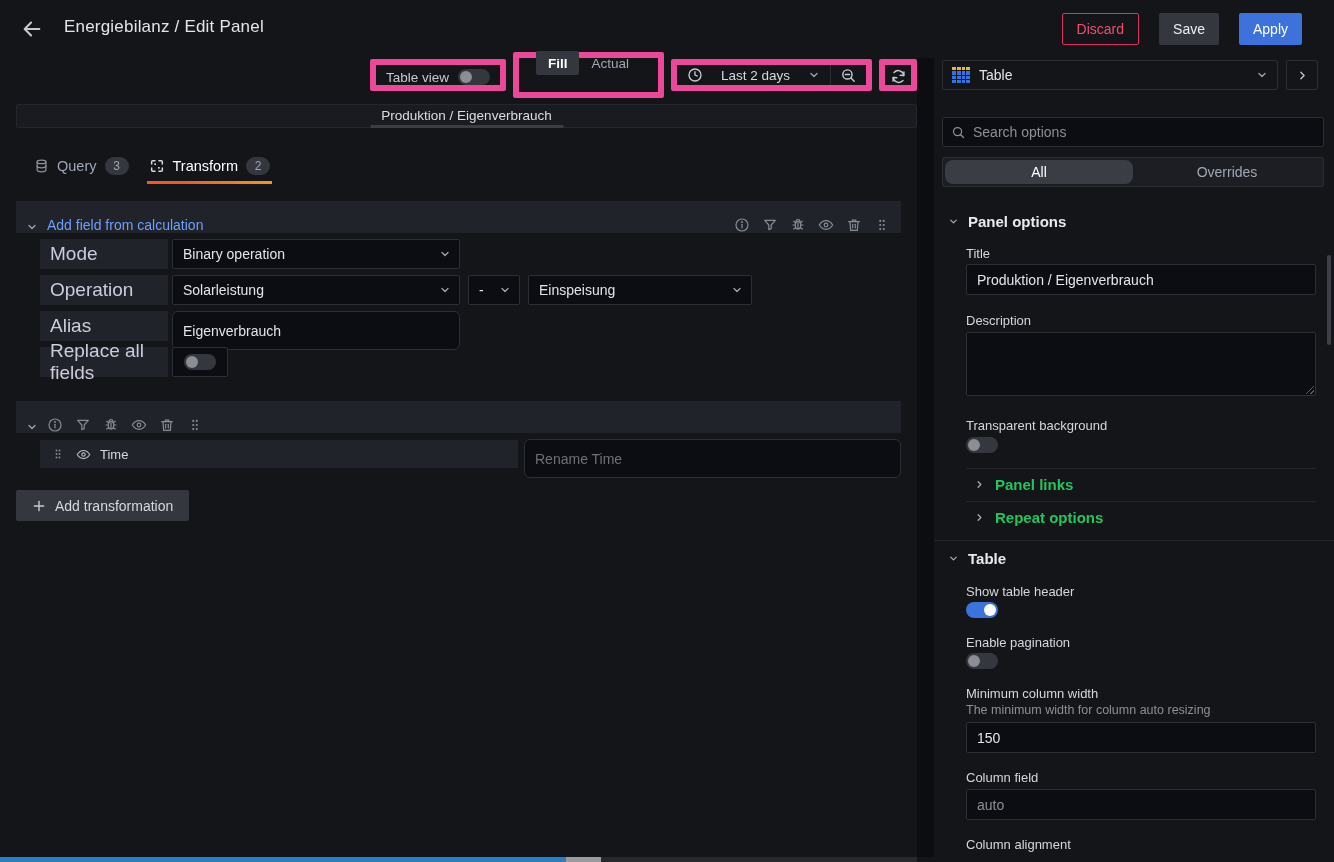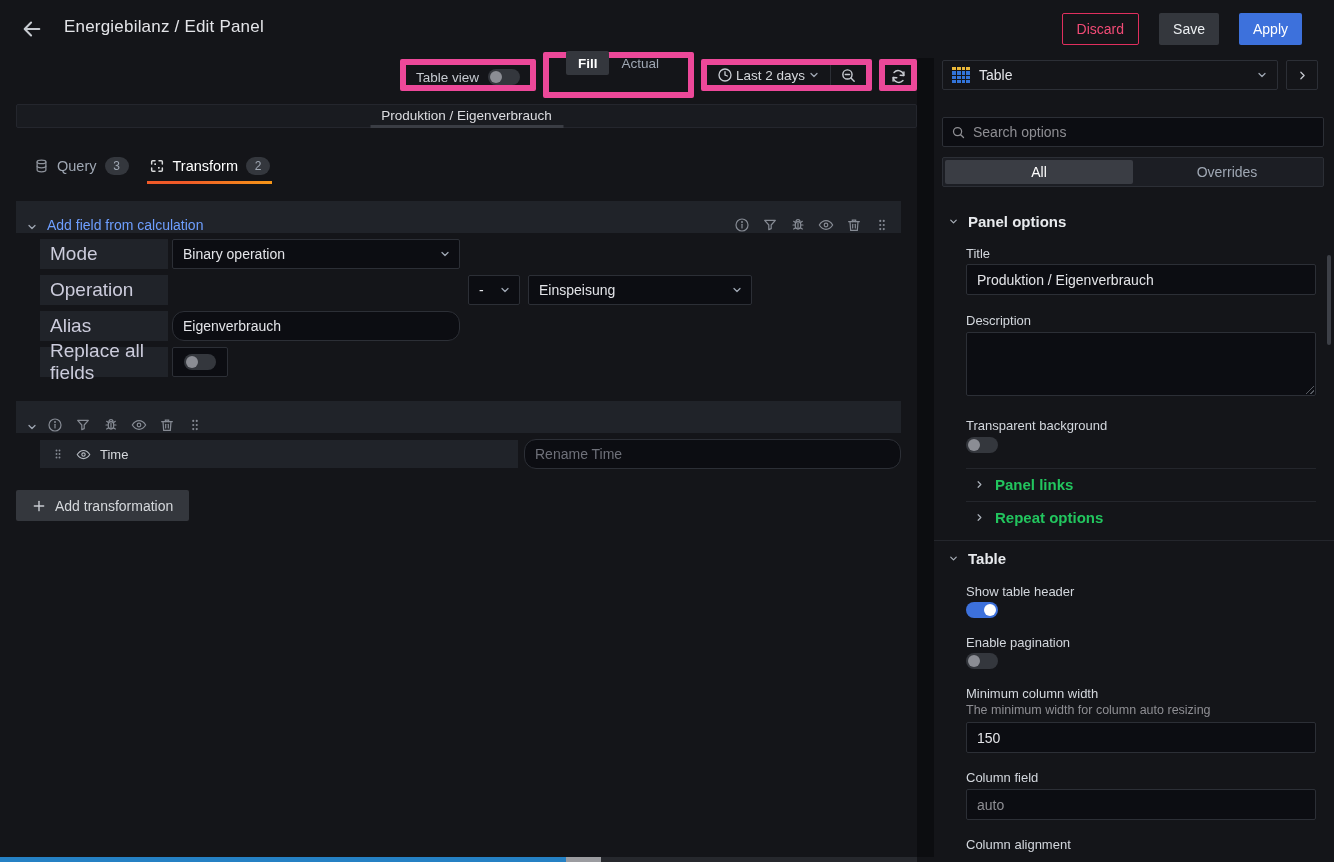--- a/index.html
+++ b/index.html
@@ -18,21 +18,21 @@
   .btn-apply { background:#3d71dc; color:#ffffff; }
 
   
   .lp-toolbar { position:absolute; top:59px; right:417px; height:32px; display:flex; gap:7px; align-items:center; }
   .tool-group { height:32px; border:6px solid #ec4899; border-radius:2px; background:#141519; display:flex; align-items:flex-end; color:#c7cbd1; font-size:13.5px; }
   .tableview-group { padding:0 10px; gap:9px; }
   .seg-group { padding:17px; background:#141519; }
   .seg { height:24px; padding:0 12px; display:flex; align-items:center; font-size:13.5px; color:#9fa7b3; border-radius:2px; cursor:pointer; }
   .seg.active { background:#34373d; color:#ffffff; font-weight:700; }
   .time-group { }
-  .time-part { display:flex; align-items:center; gap:3px; padding:0 10px; height:100%; cursor:pointer; color:#d5d8dc; font-weight:500; font-size:13.5px; }
+  .time-part { display:flex; align-items:center; gap:18px; padding:0 10px; height:100%; cursor:pointer; color:#d5d8dc; font-weight:500; font-size:13.5px; }
   .zoomout-part { border-left:1px solid #2c2f36; width:36px; height:100%; display:flex; align-items:center; justify-content:center; cursor:pointer; color:#c7cbd1; }
   .iconbtn-group { width:38px; justify-content:center; cursor:pointer; }
 
   
   .toggle { width:32px; height:16px; border-radius:8px; background:#34373d; position:relative; cursor:pointer; flex:none; }
   .toggle .knob { position:absolute; top:2px; left:2px; width:12px; height:12px; border-radius:50%; background:#8b8d94; }
   .toggle.on { background:#3d71dc; }
   .toggle.on .knob { left:18px; background:#ffffff; }
 
   
@@ -53,21 +53,21 @@
   .section-header { position:absolute; left:16px; width:885px; height:32px; background:#202329; display:flex; align-items:flex-end; padding:0 11px 0 10px; }
   .section-header .chev { color:#9fa7b3; margin-right:9px; display:flex; }
   .section-title { color:#6e9fff; font-size:14px; font-weight:500; flex:1; cursor:pointer; }
   .section-actions { display:flex; gap:12px; color:#868b94; align-items:center; }
   .iconbtn { width:16px; height:16px; display:flex; align-items:center; justify-content:center; cursor:pointer; }
 
   .frow-label { position:absolute; left:40px; width:128px; height:30px; background:#202329; display:flex; align-items:center; padding:0 10px; font-size:19px; color:#ccccdc; }
   .gselect { position:absolute; height:30px; background:#0c0d12; border:1px solid #2c2f36; border-radius:2px; display:flex; align-items:center; padding:0 8px 0 10px; font-size:14px; color:#e3e4e8; cursor:pointer; }
   .gselect .sel-text { flex:1; }
   .gselect .chev { color:#9fa7b3; display:flex; }
-  .ginput { position:absolute; height:30px; background:#0c0d12; border:1px solid #2c2f36; border-radius:12px; font-size:14px; color:#e3e4e8; padding:0 10px; font-family:"Liberation Sans", sans-serif; outline:none; }
+  .ginput { position:absolute; height:39px; background:#0c0d12; border:1px solid #2c2f36; border-radius:6px; font-size:14px; color:#e3e4e8; padding:0 10px; font-family:"Liberation Sans", sans-serif; outline:none; }
   .ginput::placeholder { color:#6e7079; }
   .toggle-box { position:absolute; height:30px; background:#0c0d12; border:1px solid #2c2f36; border-radius:2px; display:flex; align-items:center; justify-content:center; }
 
   .orgrow-label { position:absolute; left:40px; top:440px; width:478px; height:28px; background:#202329; display:flex; align-items:center; gap:9px; padding:0 10px; font-size:13px; color:#d5d8dc; font-weight:500; }
   .add-transform-btn { position:absolute; left:16px; top:490px; height:31px; background:#34373d; border-radius:2px; color:#d5d8dc; font-size:14px; font-weight:500; display:flex; align-items:center; gap:9px; padding:0 16px; cursor:pointer; }
 
   
   .divider-col { position:absolute; left:917px; top:58px; width:17px; height:799px; background:#0c0d10; }
   .bbar { position:absolute; height:5px; bottom:0; }
 
@@ -78,21 +78,21 @@
   .viz-collapse { position:absolute; left:352px; top:2px; width:32px; height:30px; border:1px solid #2c2f36; border-radius:2px; display:flex; align-items:center; justify-content:center; color:#c7cbd1; cursor:pointer; }
   .tbl-icon { width:18px; height:16px; display:grid; grid-template-columns:repeat(4,1fr); grid-template-rows:repeat(4,1fr); gap:1px; }
   .tbl-icon i { background:#3274d9; }
   .tbl-icon i.h { background:#eab839; }
 
   .search-wrap { position:absolute; left:8px; top:59px; width:382px; height:30px; background:#0c0d12; border:1px solid #2c2f36; border-radius:2px; display:flex; align-items:center; padding:0 8px; gap:7px; color:#8e8e93; }
   .search-wrap input { flex:1; background:transparent; border:none; outline:none; color:#84cc16; font-size:14px; font-family:"Liberation Sans", sans-serif; }
   .search-wrap input::placeholder { color:#8e8e93; }
 
   .filter-seg { position:absolute; left:8px; top:99px; width:382px; height:30px; background:#1c1e24; border:1px solid #2c2f36; border-radius:2px; display:flex; padding:2px; }
-  .filter-seg .fseg { flex:1; display:flex; align-items:center; justify-content:center; font-size:14px; color:#9fa7b3; border-radius:2px; cursor:pointer; }
+  .filter-seg .fseg { flex:1; display:flex; align-items:center; justify-content:center; font-size:14px; color:#9fa7b3; border-radius:8px; cursor:pointer; }
   .filter-seg .fseg.active { background:#3a3d44; color:#ffffff; font-weight:500; }
 
   .opt-section-head { position:absolute; left:14px; display:flex; align-items:center; gap:9px; color:#e8eaed; font-size:15px; font-weight:700; cursor:pointer; }
   .opt-section-head .chev { color:#aab0b9; display:flex; }
   .opt-label { position:absolute; left:32px; font-size:13px; font-weight:500; color:#d3d7dd; }
   .opt-desc { position:absolute; left:32px; font-size:12.5px; color:#8e8e93; }
   .opt-input { position:absolute; left:32px; width:350px; height:31px; background:#0c0d12; border:1px solid #2c2f36; border-radius:2px; font-size:14px; color:#e3e4e8; padding:0 10px; font-family:"Liberation Sans", sans-serif; outline:none; }
   .opt-input::placeholder { color:#8e8e93; }
   .opt-textarea { position:absolute; left:32px; width:350px; height:64px; background:#0c0d12; border:1px solid #2c2f36; border-radius:2px; resize:none; outline:none; font-family:"Liberation Sans", sans-serif; color:#e3e4e8; font-size:14px; padding:6px 10px; }
   .ta-resize { position:absolute; left:369px; width:11px; height:11px; background:repeating-linear-gradient(-45deg, transparent 0 2px, #565a61 2px 3px); clip-path:polygon(100% 0, 100% 100%, 0 100%); pointer-events:none; }
@@ -270,20 +270,28 @@
   <div class="gselect" style="left:172px; top:239px; width:288px">
     <span class="sel-text">Binary operation</span>
     <span class="chev">
         <svg width="12" height="12" viewBox="0 0 24 24" fill="none" stroke="currentColor" stroke-width="2.5" stroke-linecap="round" stroke-linejoin="round">
           <polyline points="6 9 12 15 18 9"></polyline>
         </svg>
       </span>
   </div>
 
   <div class="frow-label" style="top:275px">Operation</div>
+  <div class="gselect" style="left:172px; top:275px; width:288px">
+    <span class="sel-text">Solarleistung</span>
+    <span class="chev">
+        <svg width="12" height="12" viewBox="0 0 24 24" fill="none" stroke="currentColor" stroke-width="2.5" stroke-linecap="round" stroke-linejoin="round">
+          <polyline points="6 9 12 15 18 9"></polyline>
+        </svg>
+      </span>
+  </div>
   <div class="gselect" style="left:468px; top:275px; width:52px">
     <span class="sel-text">-</span>
     <span class="chev">
         <svg width="12" height="12" viewBox="0 0 24 24" fill="none" stroke="currentColor" stroke-width="2.5" stroke-linecap="round" stroke-linejoin="round">
           <polyline points="6 9 12 15 18 9"></polyline>
         </svg>
       </span>
   </div>
   <div class="gselect" style="left:528px; top:275px; width:224px">
     <span class="sel-text">Einspeisung</span>

